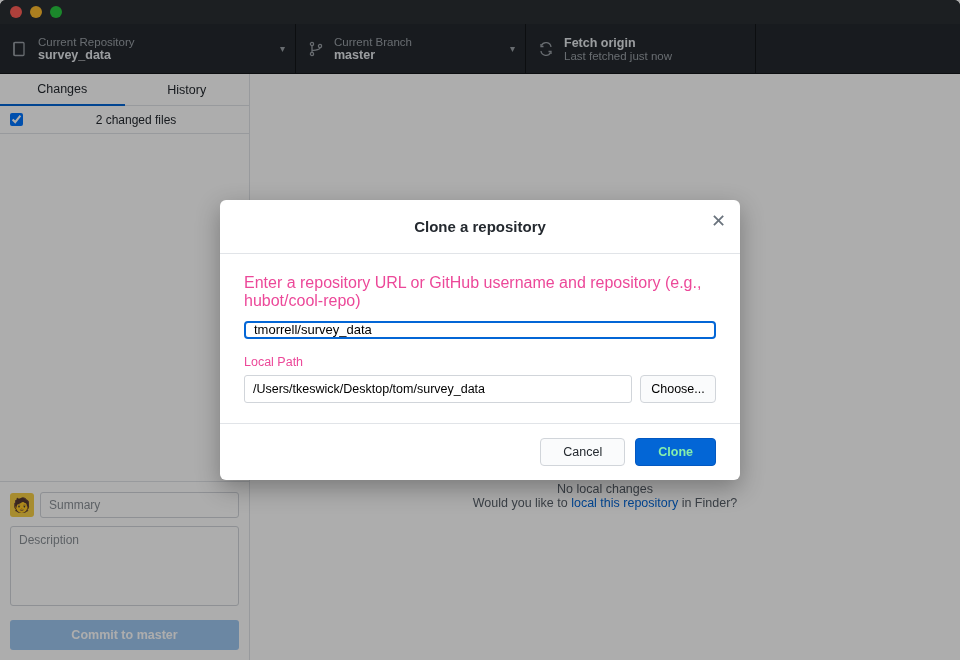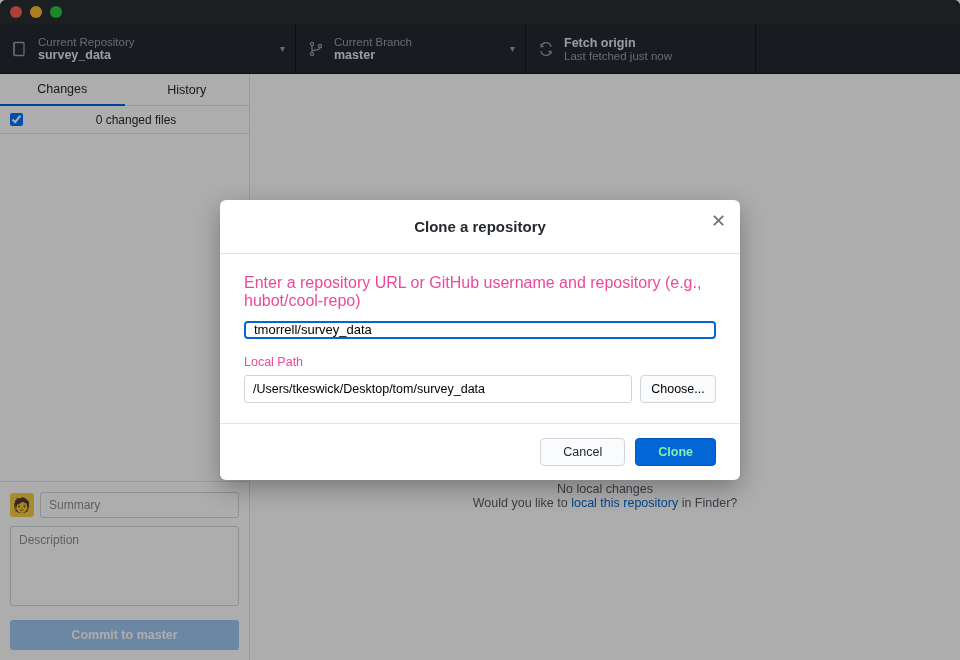--- a/index.html
+++ b/index.html
@@ -126,21 +126,21 @@
       <div class="tabs">
         <div class="tab active">
             <span>Changes</span>
           </div>
         <div class="tab">
             <span>History</span>
           </div>
       </div>
       <div class="changes-header">
         <input type="checkbox" checked="" style="">
-        <span class="changes-count">0 changed files</span>
+        <span class="changes-count">2 changed files</span>
       </div>
       <div class="filelist"></div>
       <div class="commit-area">
         <div class="summary-row">
           <div class="avatar">🧑</div>
           <input class="summary-input" placeholder="Summary" style="">
         </div>
         <textarea class="desc-input" placeholder="Description" style=""></textarea>
         <button class="commit-btn" disabled="">Commit to master</button>
       </div>

